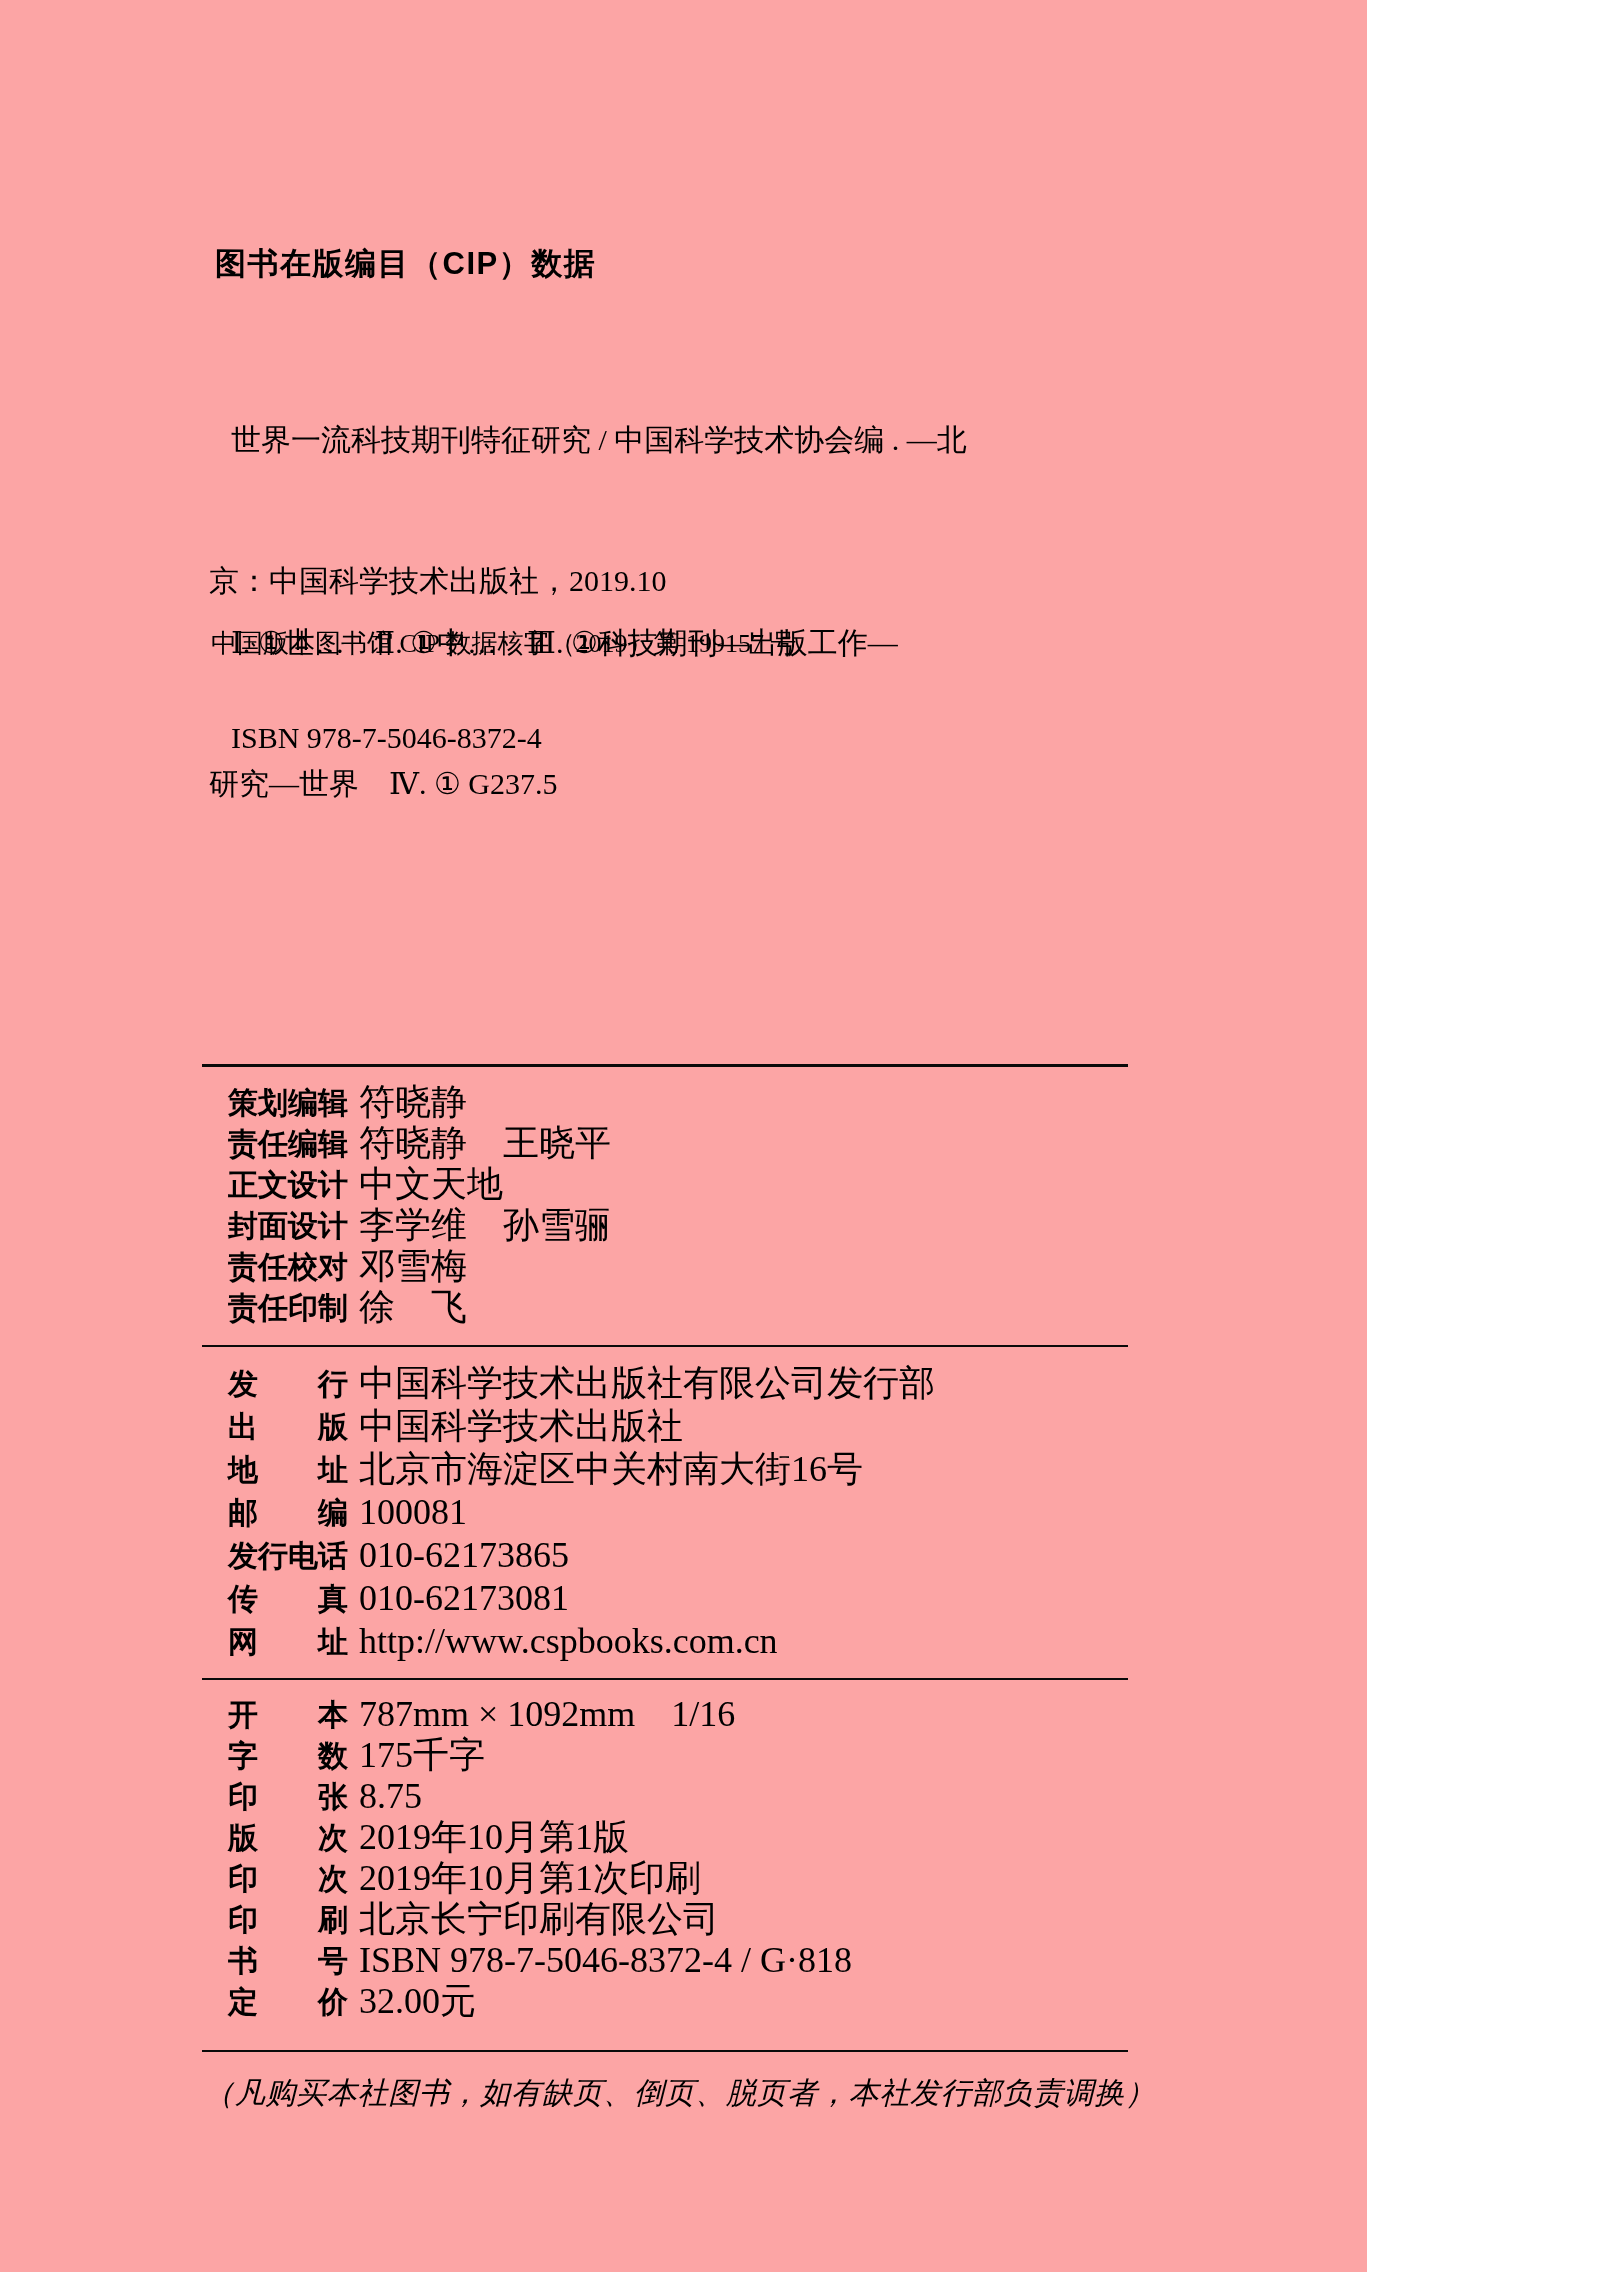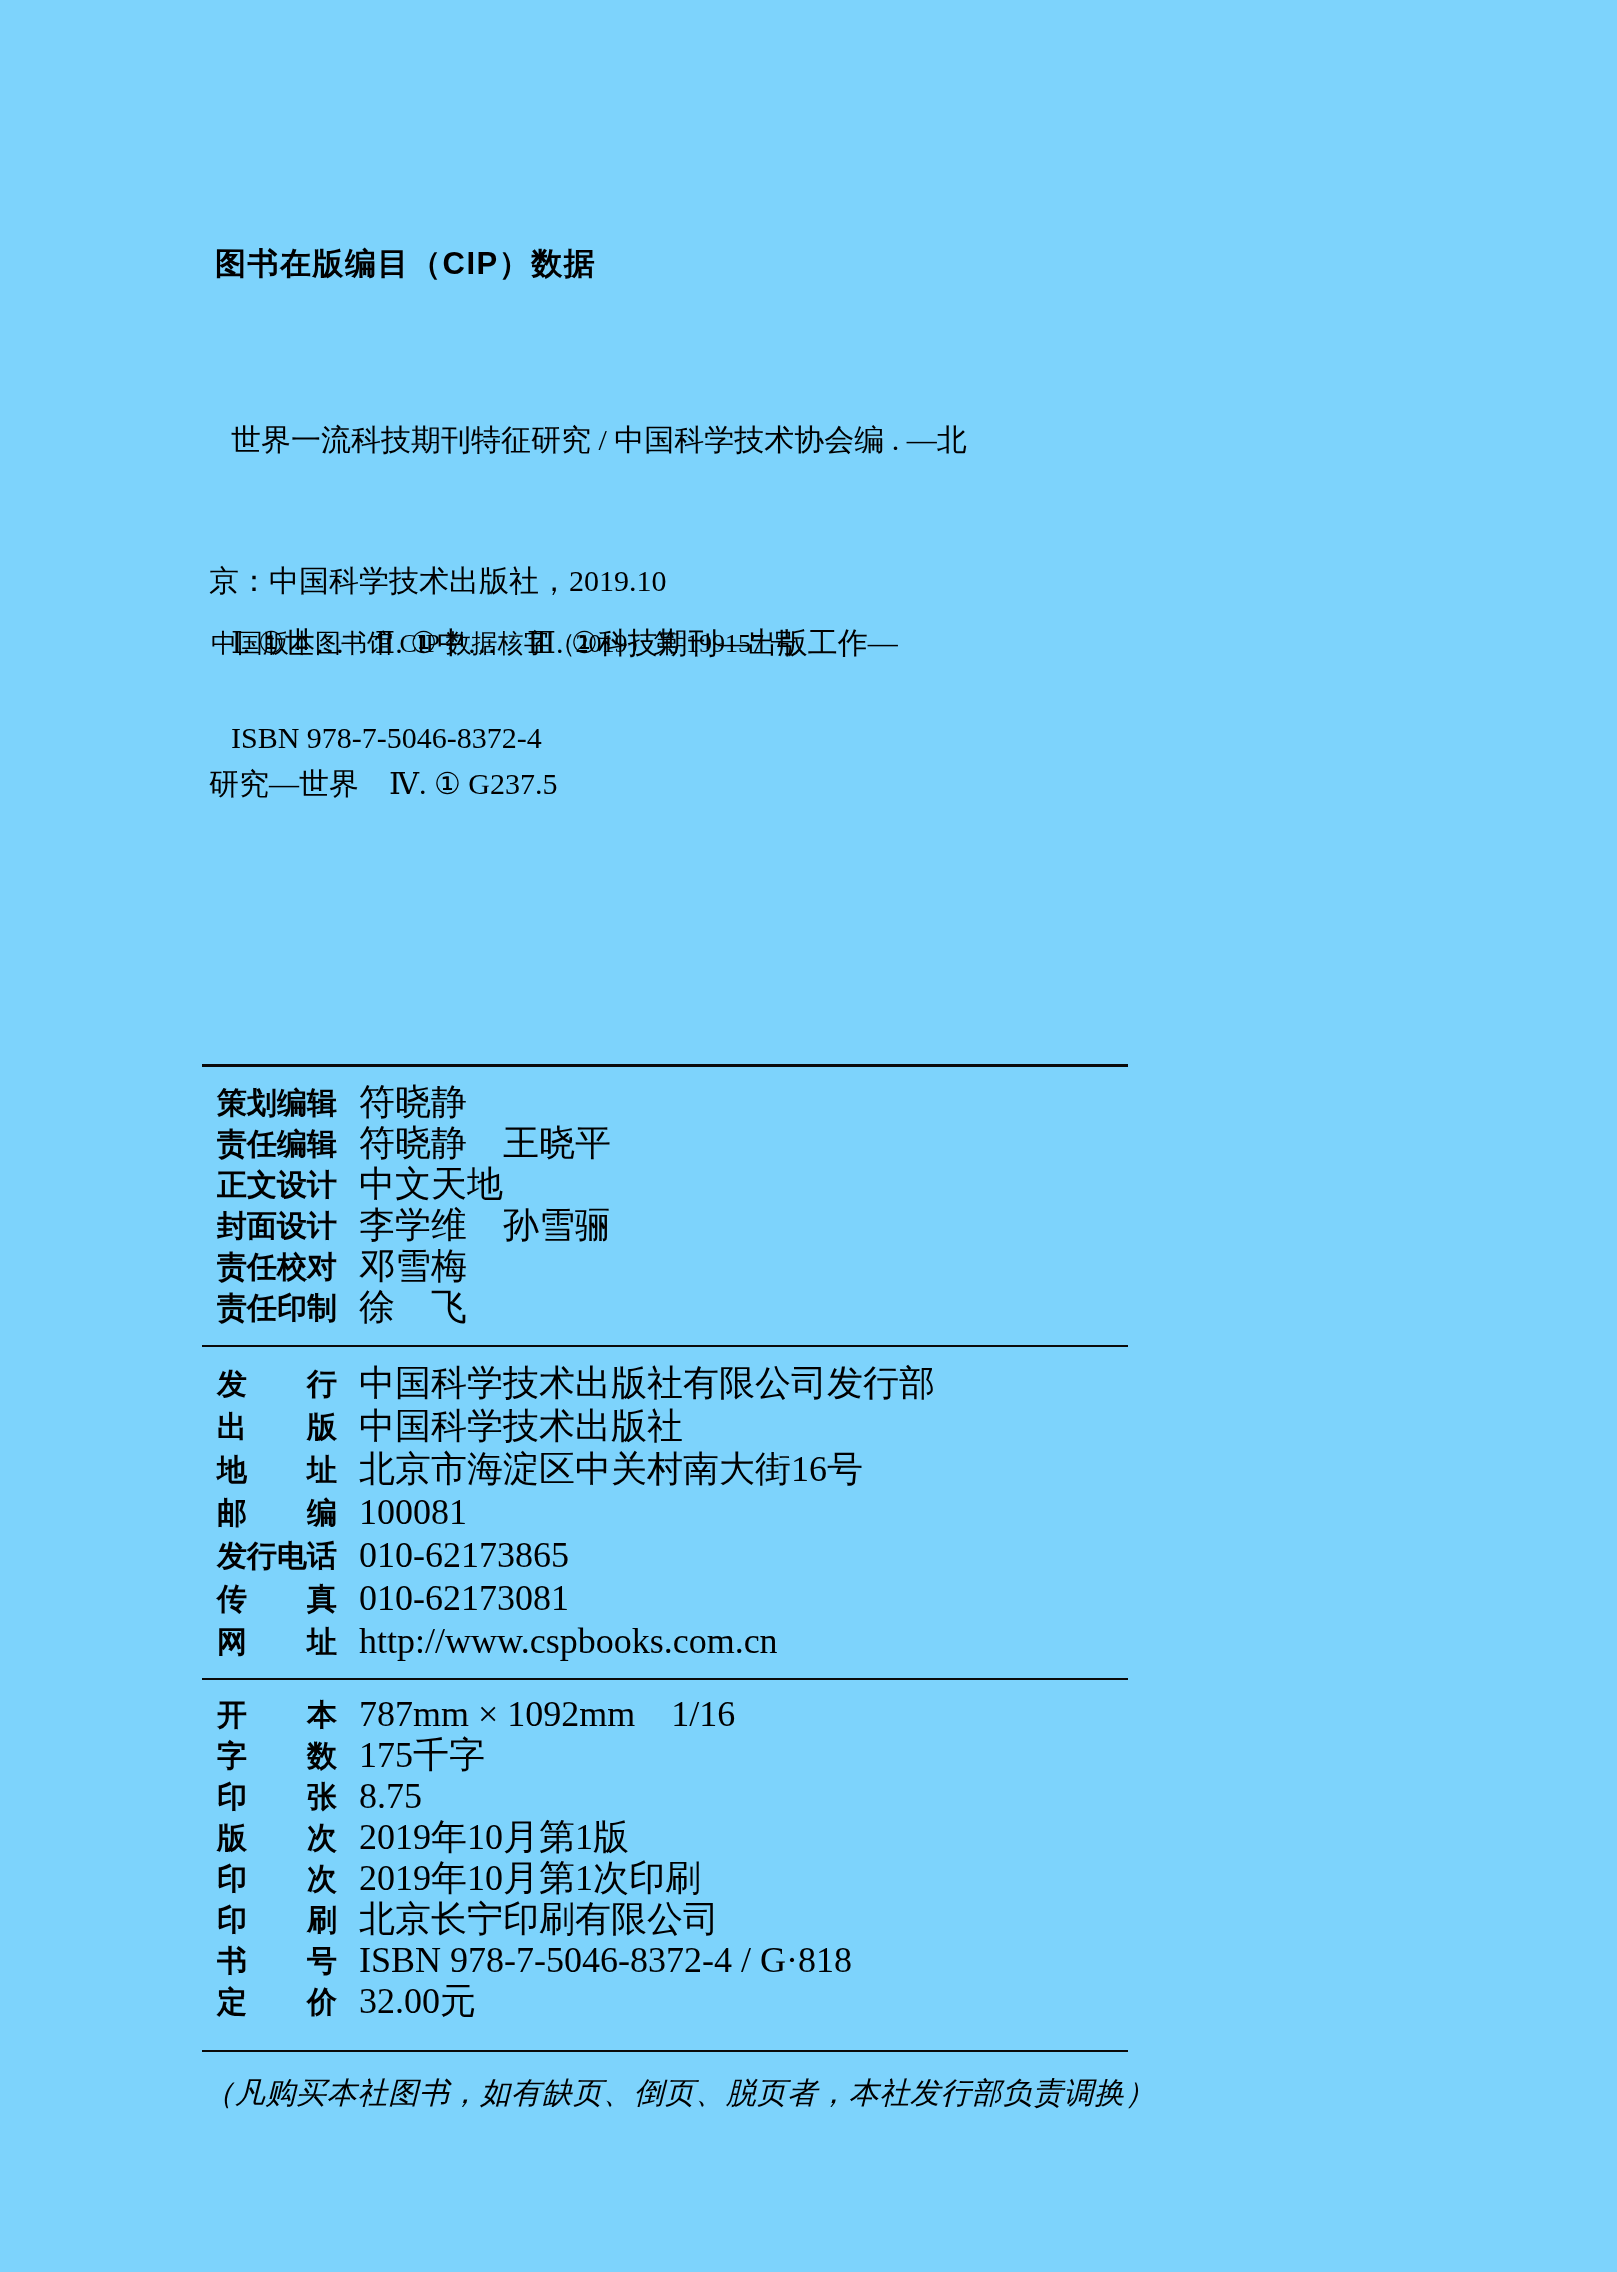--- a/index.html
+++ b/index.html
@@ -1,20 +1,20 @@
 <!DOCTYPE html>
 <html style="font-size:12px"><head>
 <meta charset="utf-8">
 <style>
   html, body { margin: 0; padding: 0; background: #ffffff; }
   .page {
     position: relative;
-    width: 1617px;
+    width: 1367px;
     height: 2273px;
-    background: #7dd3fc;
+    background: #fca5a5;
     color: #000000;
     overflow: hidden;
     font-family: "Liberation Serif", "DejaVu Serif", serif;
   }
 
   
   .cip-header {
     position: absolute;
     left: 215px; top: 243px;
     font-family: "Liberation Sans", "DejaVu Sans", sans-serif;
@@ -67,20 +67,21 @@
   .table { position: absolute; left: 217px; }
   .row { display: flex; white-space: pre; }
   .row .label {
     display: inline-block;
     width: 142px;
     flex: 0 0 142px;
     font-family: "Liberation Sans", "DejaVu Sans", sans-serif;
     font-weight: 700;
     font-size: 30px;
     white-space: pre;
+    text-align: center;
   }
   .row .value {
     font-size: 36px;
     white-space: pre;
   }
 
   .staff-table { top: 1082px; }
   .staff-table .row { height: 41px; line-height: 41px; }
 
   .pub-table { top: 1362px; }

